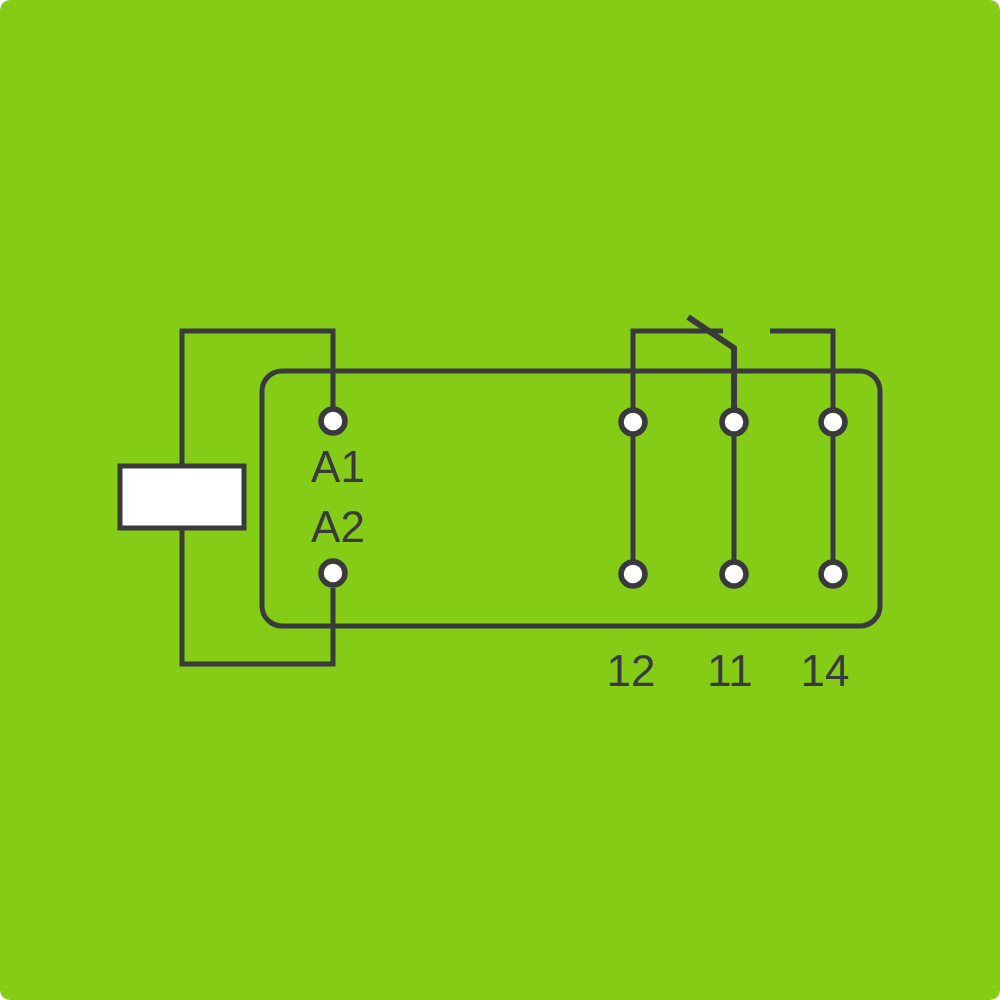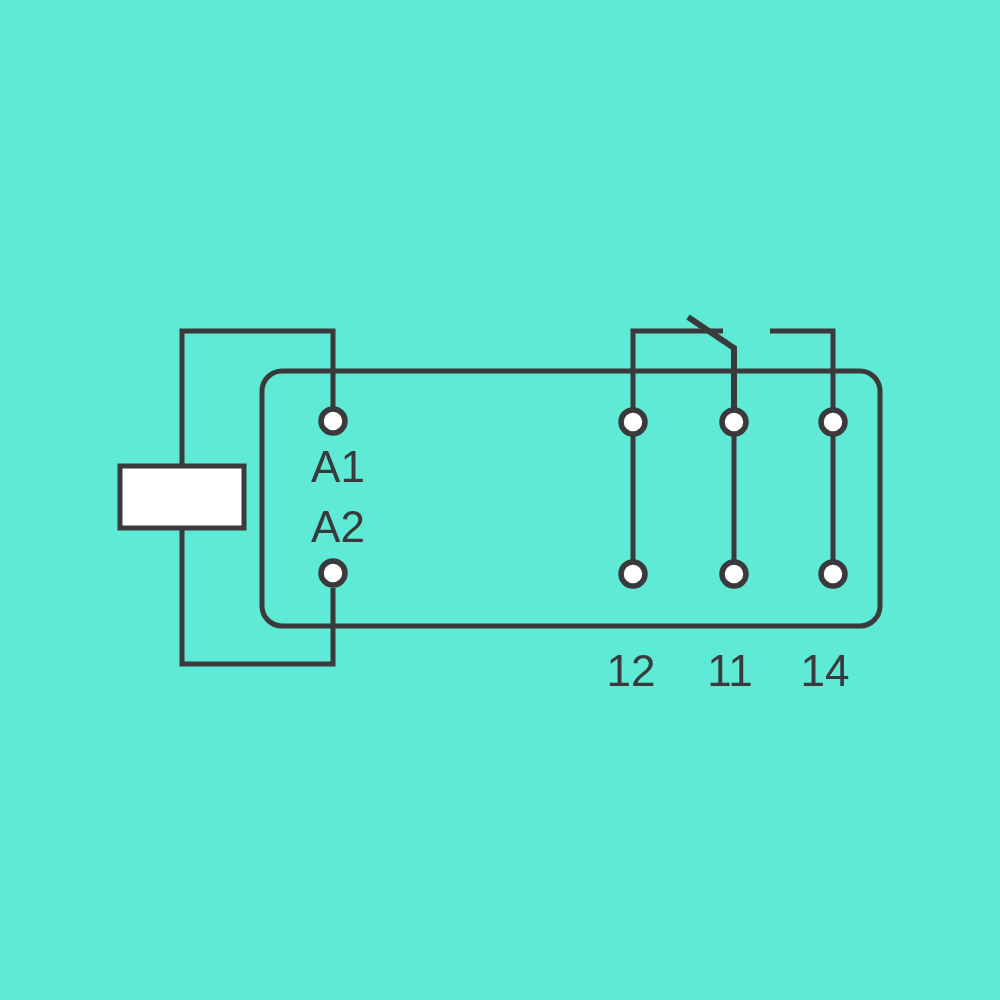--- a/index.html
+++ b/index.html
@@ -4,22 +4,23 @@
 <style>
   html, body {
     margin: 0;
     padding: 0;
     background: #ffffff;
   }
   .canvas {
     position: relative;
     width: 1000px;
     height: 1000px;
-    background: #5eead4;
+    background: #84cc16;
     overflow: hidden;
+    border-radius: 10px;
   }
   svg {
     display: block;
   }
   .wire {
     fill: none;
     stroke: #3a3a3c;
     stroke-width: 5;
     stroke-linejoin: miter;
   }

